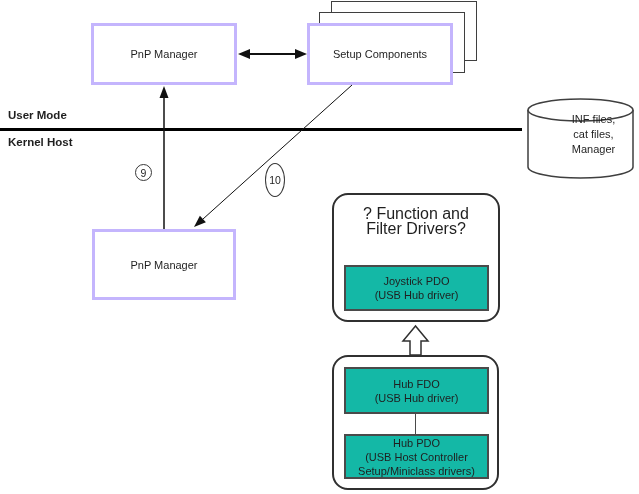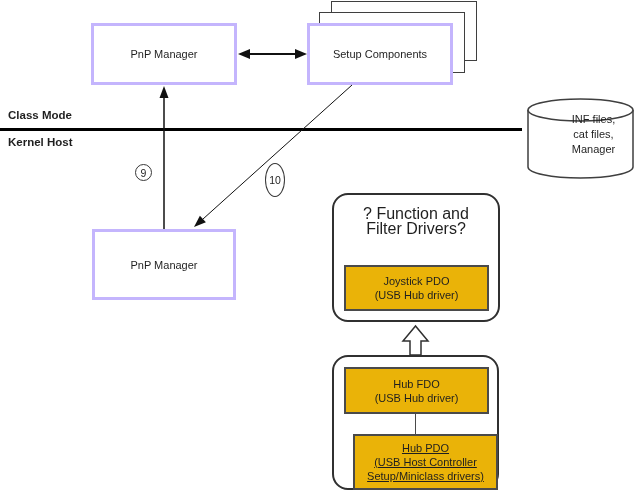--- a/index.html
+++ b/index.html
@@ -28,21 +28,21 @@
   .stackbox { position: absolute; background: #ffffff; border: 1px solid #3f3f3f; z-index: 2; }
   .rounded {
     position: absolute;
     background: #ffffff;
     border: 2px solid #303030;
     border-radius: 16px;
     z-index: 2;
   }
   .innerbox {
     position: absolute;
-    background: #eab308;
+    background: #14b8a6;
     border: 2px solid #4a4a4a;
     display: flex;
     flex-direction: column;
     align-items: center;
     justify-content: center;
     text-align: left;
     font-size: 11px;
     line-height: 14px;
     z-index: 4;
   }
@@ -138,21 +138,21 @@
   <div class="box" style="left:91px; top:23px; width:146px; height:62px;">
     <span>PnP Manager</span>
   </div>
 
   <div class="stackbox" style="left:331px; top:1px; width:146px; height:60px;"></div>
   <div class="stackbox" style="left:319px; top:12px; width:146px; height:61px;"></div>
   <div class="box" style="left:307px; top:23px; width:146px; height:62px;">
     <span>Setup Components</span>
   </div>
 
-  <div class="modelabel" style="top:109px;">Class Mode</div>
+  <div class="modelabel" style="top:109px;">User Mode</div>
   <div id="divider"></div>
   <div class="modelabel" style="top:136px;">Kernel Host</div>
 
   <div class="cyl-text">
     <div>INF files,</div>
     <div>cat files,</div>
     <div>Manager</div>
   </div>
 
   <div class="numcircle" id="circle-9">
@@ -175,19 +175,19 @@
     <div>Joystick PDO</div>
     <div>(USB Hub driver)</div>
   </div>
 
   <div class="rounded" style="left:332px; top:355px; width:167px; height:135px;"></div>
   <div class="innerbox" style="left:344px; top:367px; width:145px; height:47px;">
     <div>Hub FDO</div>
     <div>(USB Hub driver)</div>
   </div>
   <div class="vline-joint" style="left:415px; top:413px; height:21px;"></div>
-  <div class="innerbox" style="left:353px; top:434px; width:145px; height:56px;text-decoration:underline;">
+  <div class="innerbox" style="left:344px; top:434px; width:145px; height:45px;">
     <div>Hub PDO</div>
     <div>(USB Host Controller</div>
     <div>Setup/Miniclass drivers)</div>
   </div>
 
 </div>
 
 </body></html>

